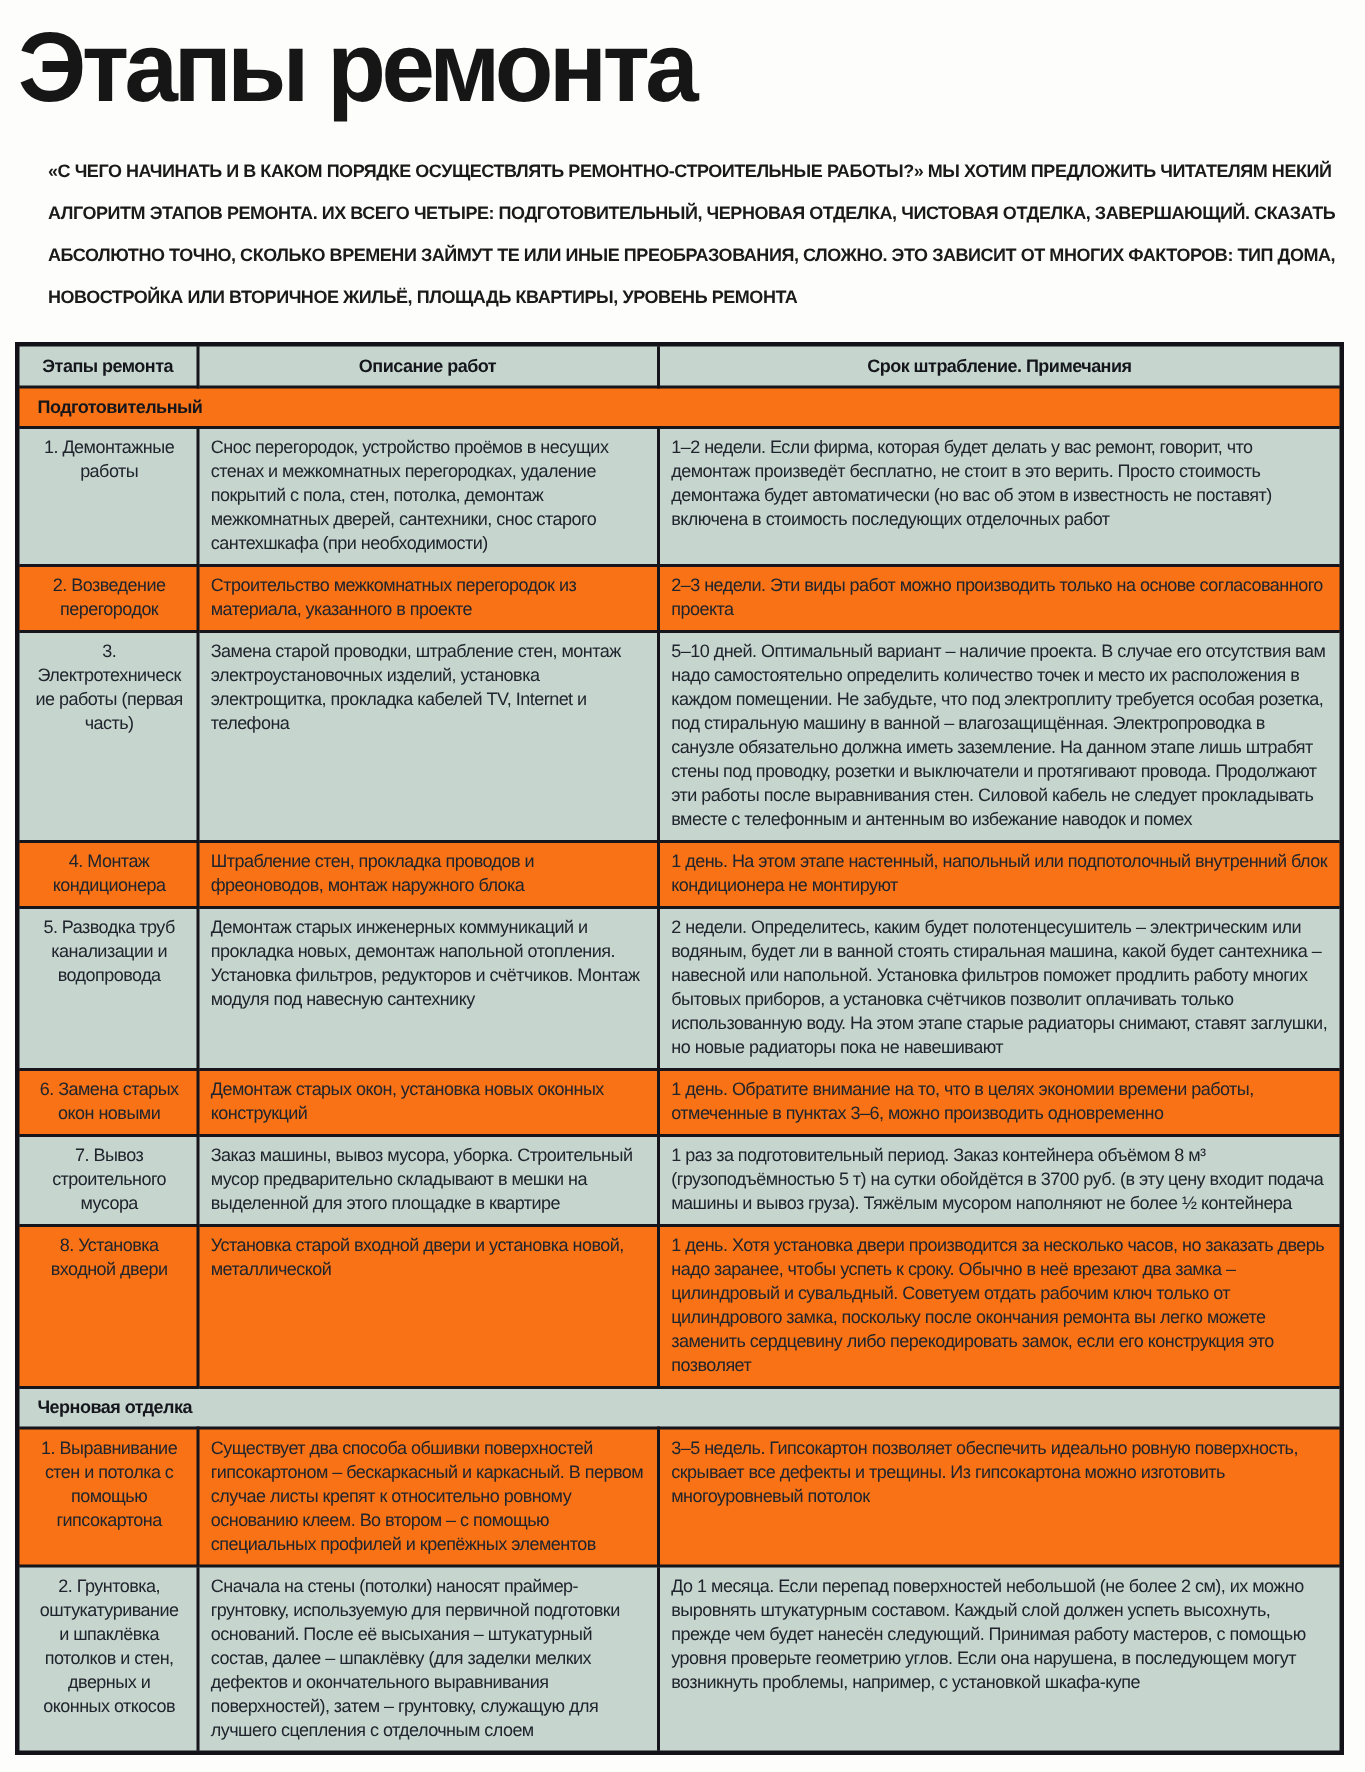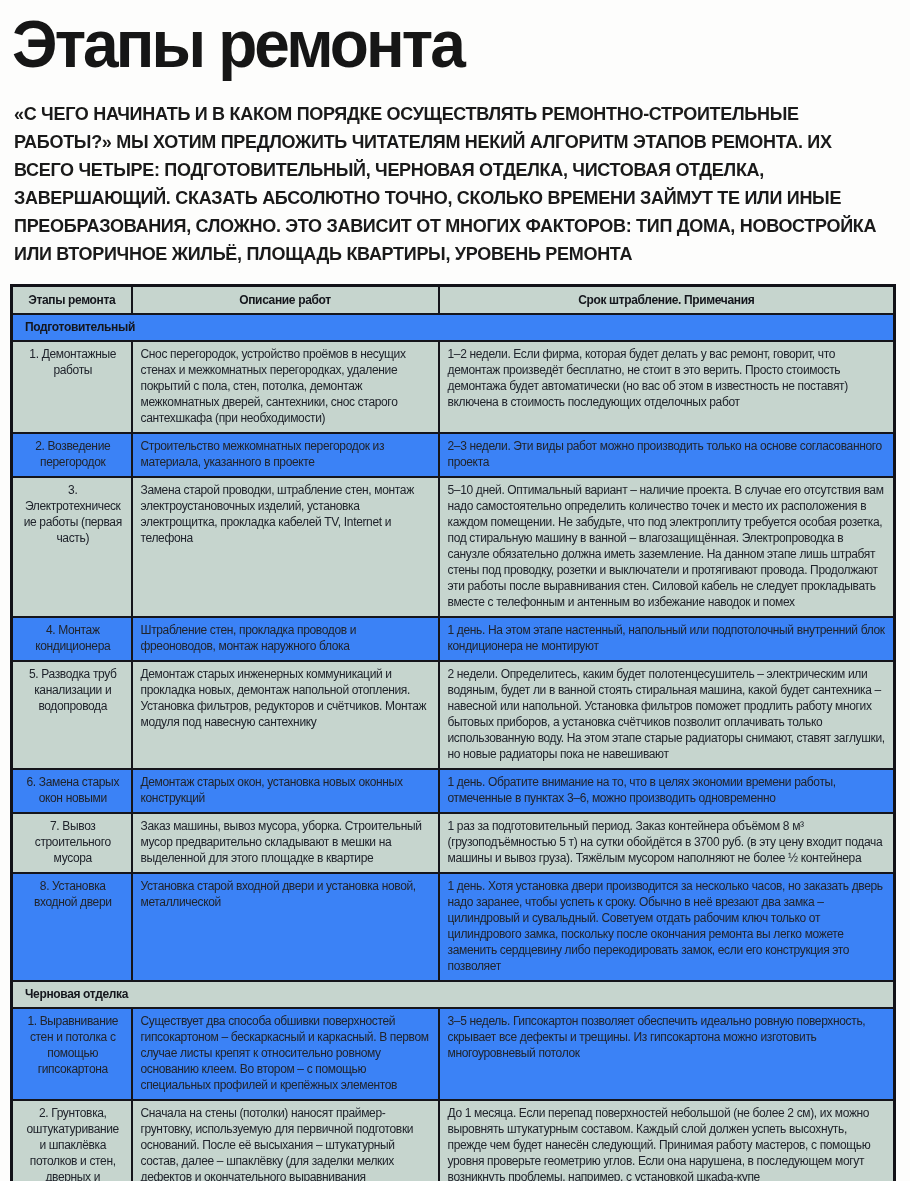--- a/index.html
+++ b/index.html
@@ -20,23 +20,23 @@
     margin: 6px 0 0 12px;
     font-size: 66px;
     font-weight: bold;
     letter-spacing: -3px;
     color: #161616;
     transform: scaleX(0.97);
     transform-origin: left center;
     white-space: nowrap;
   }
   .intro {
-    margin: 18px 14px 0 14px;
+    margin: 18px 14px 0 32px;
     width: 872px;
-    font-size: 18px;
+    font-size: 12px;
     font-weight: bold;
     line-height: 28px;
     letter-spacing: -0.3px;
     color: #1a1a1a;
   }
   table.stages-table {
     margin: 16px 0 0 10px;
     width: 883px;
     border-collapse: collapse;
     border: 3px solid #121218;
@@ -66,21 +66,21 @@
     line-height: 16px;
     color: #20242c;
   }
   .stages-table td.stage-cell { padding-left: 10px; text-align: center; }
   .stages-table td.section-cell {
     font-weight: bold;
     padding: 4px 12px 5px 12px;
     color: #14161c;
   }
   .bg-green { background: #c6d5ce; }
-  .bg-white { background: #3b82f6; }
+  .bg-white { background: #f97316; }
 </style>
 </head>
 <body>
 
 <div class="doc">
 
   <h1 class="title">Этапы ремонта</h1>
 
   <p class="intro">«С ЧЕГО НАЧИНАТЬ И В КАКОМ ПОРЯДКЕ ОСУЩЕСТВЛЯТЬ РЕМОНТНО-СТРОИТЕЛЬНЫЕ РАБОТЫ?» МЫ ХОТИМ ПРЕДЛОЖИТЬ ЧИТАТЕЛЯМ НЕКИЙ АЛГОРИТМ ЭТАПОВ РЕМОНТА. ИХ ВСЕГО ЧЕТЫРЕ: ПОДГОТОВИТЕЛЬНЫЙ, ЧЕРНОВАЯ ОТДЕЛКА, ЧИСТОВАЯ ОТДЕЛКА, ЗАВЕРШАЮЩИЙ. СКАЗАТЬ АБСОЛЮТНО ТОЧНО, СКОЛЬКО ВРЕМЕНИ ЗАЙМУТ ТЕ ИЛИ ИНЫЕ ПРЕОБРАЗОВАНИЯ, СЛОЖНО. ЭТО ЗАВИСИТ ОТ МНОГИХ ФАКТОРОВ: ТИП ДОМА, НОВОСТРОЙКА ИЛИ ВТОРИЧНОЕ ЖИЛЬЁ, ПЛОЩАДЬ КВАРТИРЫ, УРОВЕНЬ РЕМОНТА</p>
 

